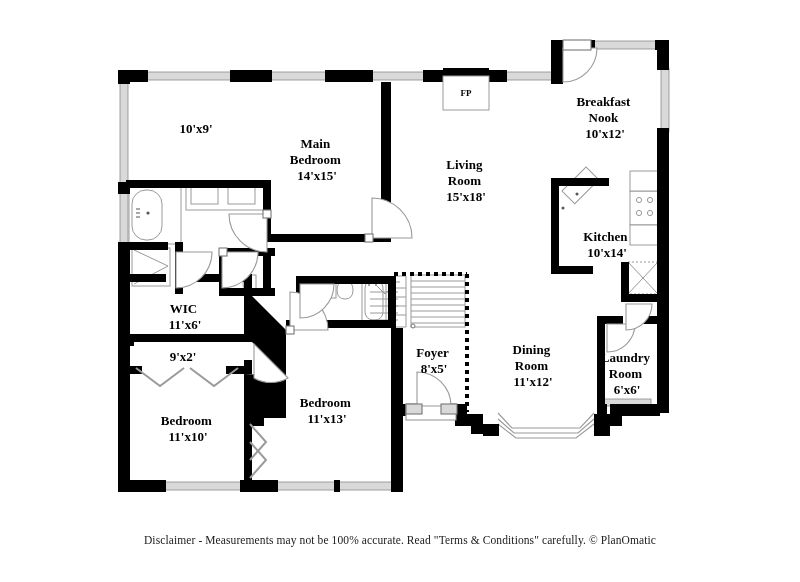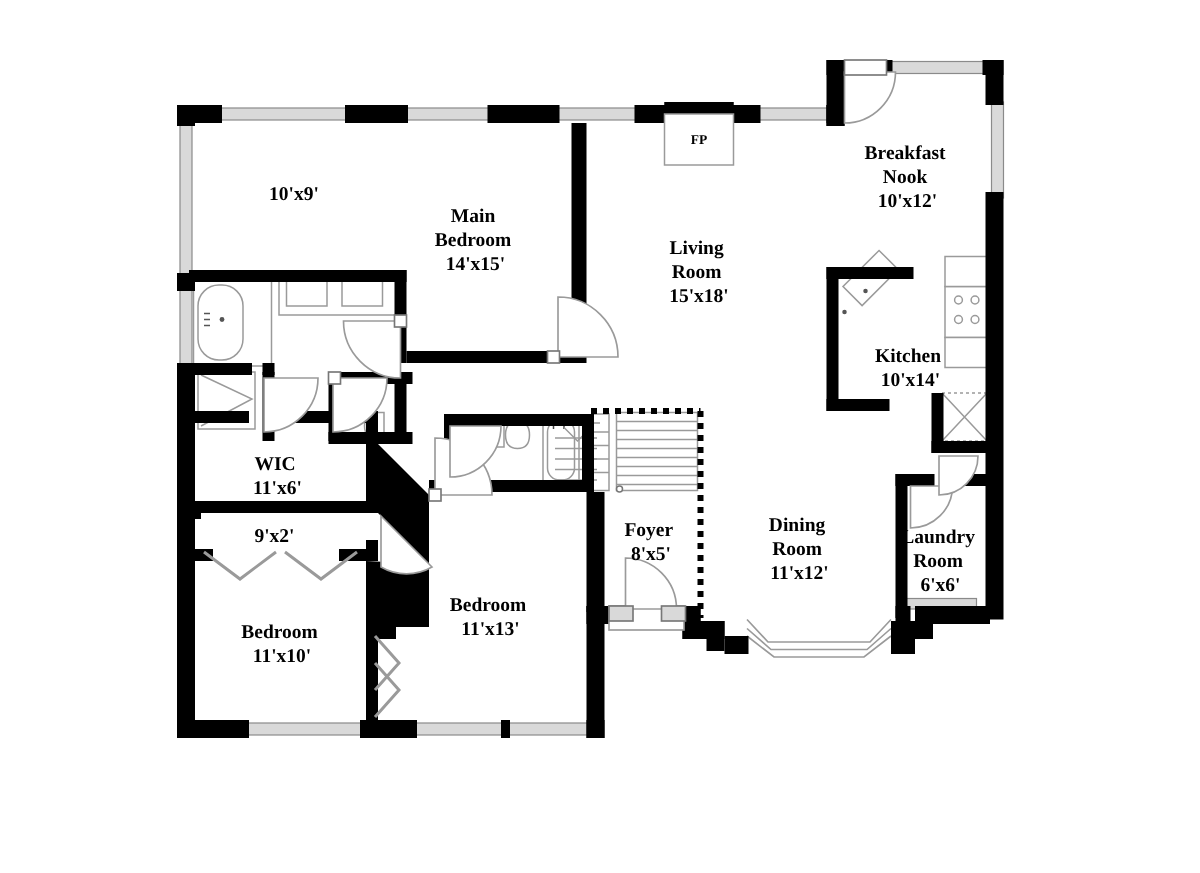--- a/index.html
+++ b/index.html
@@ -321,14 +321,15 @@
         <tspan x="627" dy="0">Laundry</tspan>
         <tspan x="627" dy="16">Room</tspan>
         <tspan x="627" dy="16">6'x6'</tspan>
       </text>
 
       <text class="rmlabel" x="466" y="96" font-size="9">FP</text>
     </g>
 
   </svg>
 
+  <div class="disclaimer">Disclaimer - Measurements may not be 100% accurate. Read "Terms &amp; Conditions" carefully. © PlanOmatic</div>
 
 </div>
 
 </body></html>

